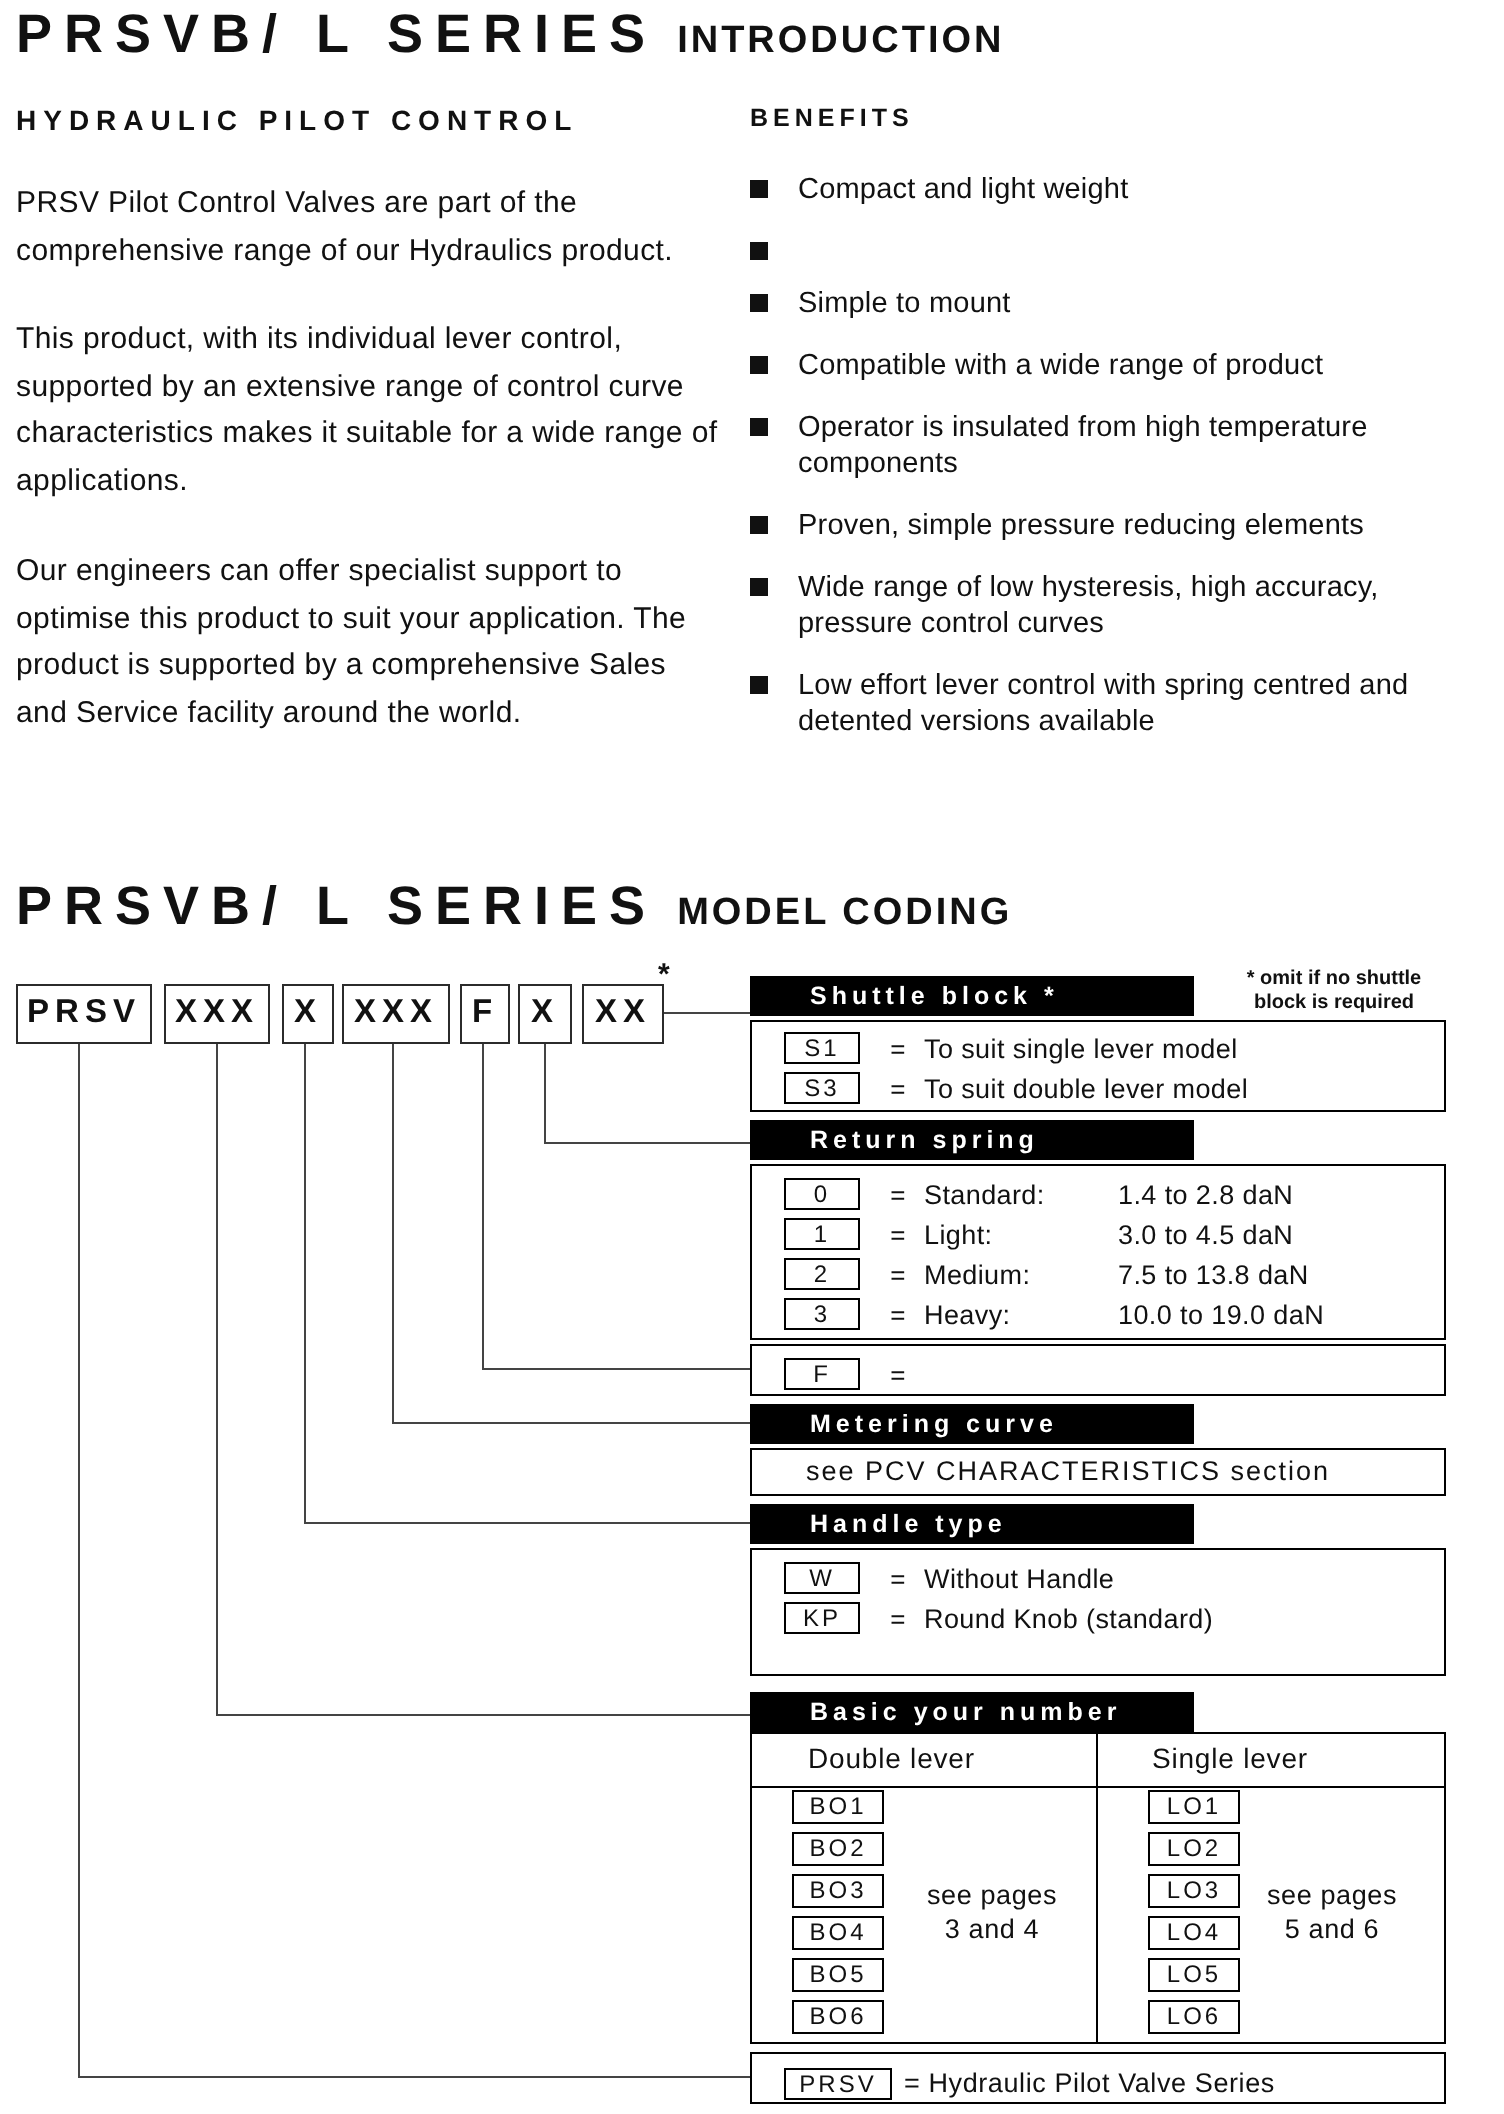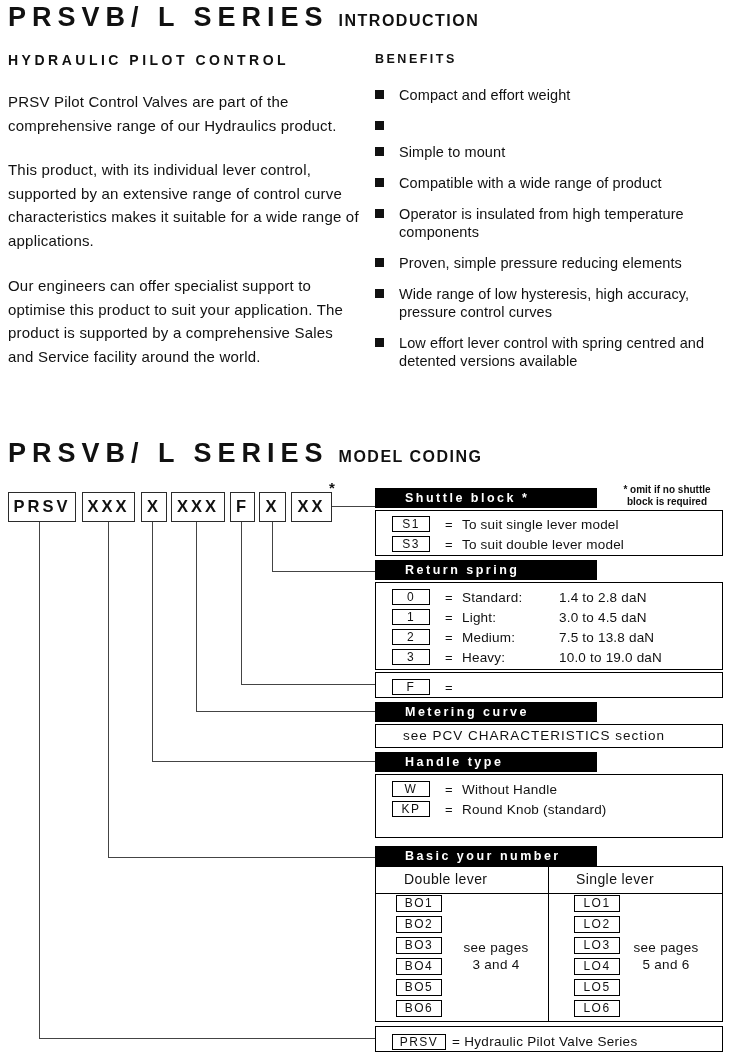--- a/index.html
+++ b/index.html
@@ -2,21 +2,21 @@
 <html><head>
 <meta charset="utf-8">
 <style>
   html,body{margin:0;padding:0;background:#fff;}
   .page{position:relative;width:752px;height:1057px;background:#fff;color:#111;
         font-family:"Liberation Sans", sans-serif;overflow:hidden;}
   .abs{position:absolute;}
   
   .doc-title-row{position:absolute;left:8px;white-space:nowrap;}
   .doc-title{font-size:27px;font-weight:bold;letter-spacing:6px;}
-  .doc-subtitle{font-size:16px;font-weight:bold;letter-spacing:1.5px;margin-left:10px;}
+  .doc-subtitle{font-size:19px;font-weight:bold;letter-spacing:1.5px;margin-left:10px;}
   
   .left-col{position:absolute;left:8px;top:52px;width:352px;}
   .left-heading{font-size:14px;font-weight:bold;letter-spacing:3.5px;margin:0 0 8px 0;}
   .para{font-size:15px;line-height:23.5px;letter-spacing:0.2px;margin:0 0 14px 0;}
   .benefits{position:absolute;left:375px;top:52px;width:362px;}
   .benefits-heading{font-size:12.5px;font-weight:bold;letter-spacing:2.5px;margin:0 0 20px 0;}
   .benefit{display:flex;gap:15px;margin-bottom:13px;font-size:14.5px;line-height:18px;letter-spacing:0.1px;}
   .sq{flex:0 0 auto;width:9px;height:9px;background:#111;margin-top:4px;}
   
   .bigbox{position:absolute;top:492px;height:30px;border:1.6px solid #2b2b2b;box-sizing:border-box;
@@ -62,21 +62,21 @@
     <div class="left-heading">HYDRAULIC PILOT CONTROL</div>
     <p class="para" style="margin-top:22px;">PRSV Pilot Control Valves are part of the comprehensive range of our Hydraulics product.</p>
     <p class="para" style="margin-top:21px;">This product, with its individual lever control, supported by an extensive range of control curve characteristics makes it suitable for a wide range of applications.</p>
     <p class="para" style="margin-top:22px;">Our engineers can offer specialist support to optimise this product to suit your application. The product is supported by a comprehensive Sales and Service facility around the world.</p>
   </div>
 
   <div class="benefits">
     <div class="benefits-heading">BENEFITS</div>
     <div class="benefit">
         <span class="sq"></span>
-        <span>Compact and effort weight</span>
+        <span>Compact and light weight</span>
       </div>
     <div class="benefit">
         <span class="sq"></span>
       </div>
     <div class="benefit">
         <span class="sq"></span>
         <span>Simple to mount</span>
       </div>
     <div class="benefit">
         <span class="sq"></span>

